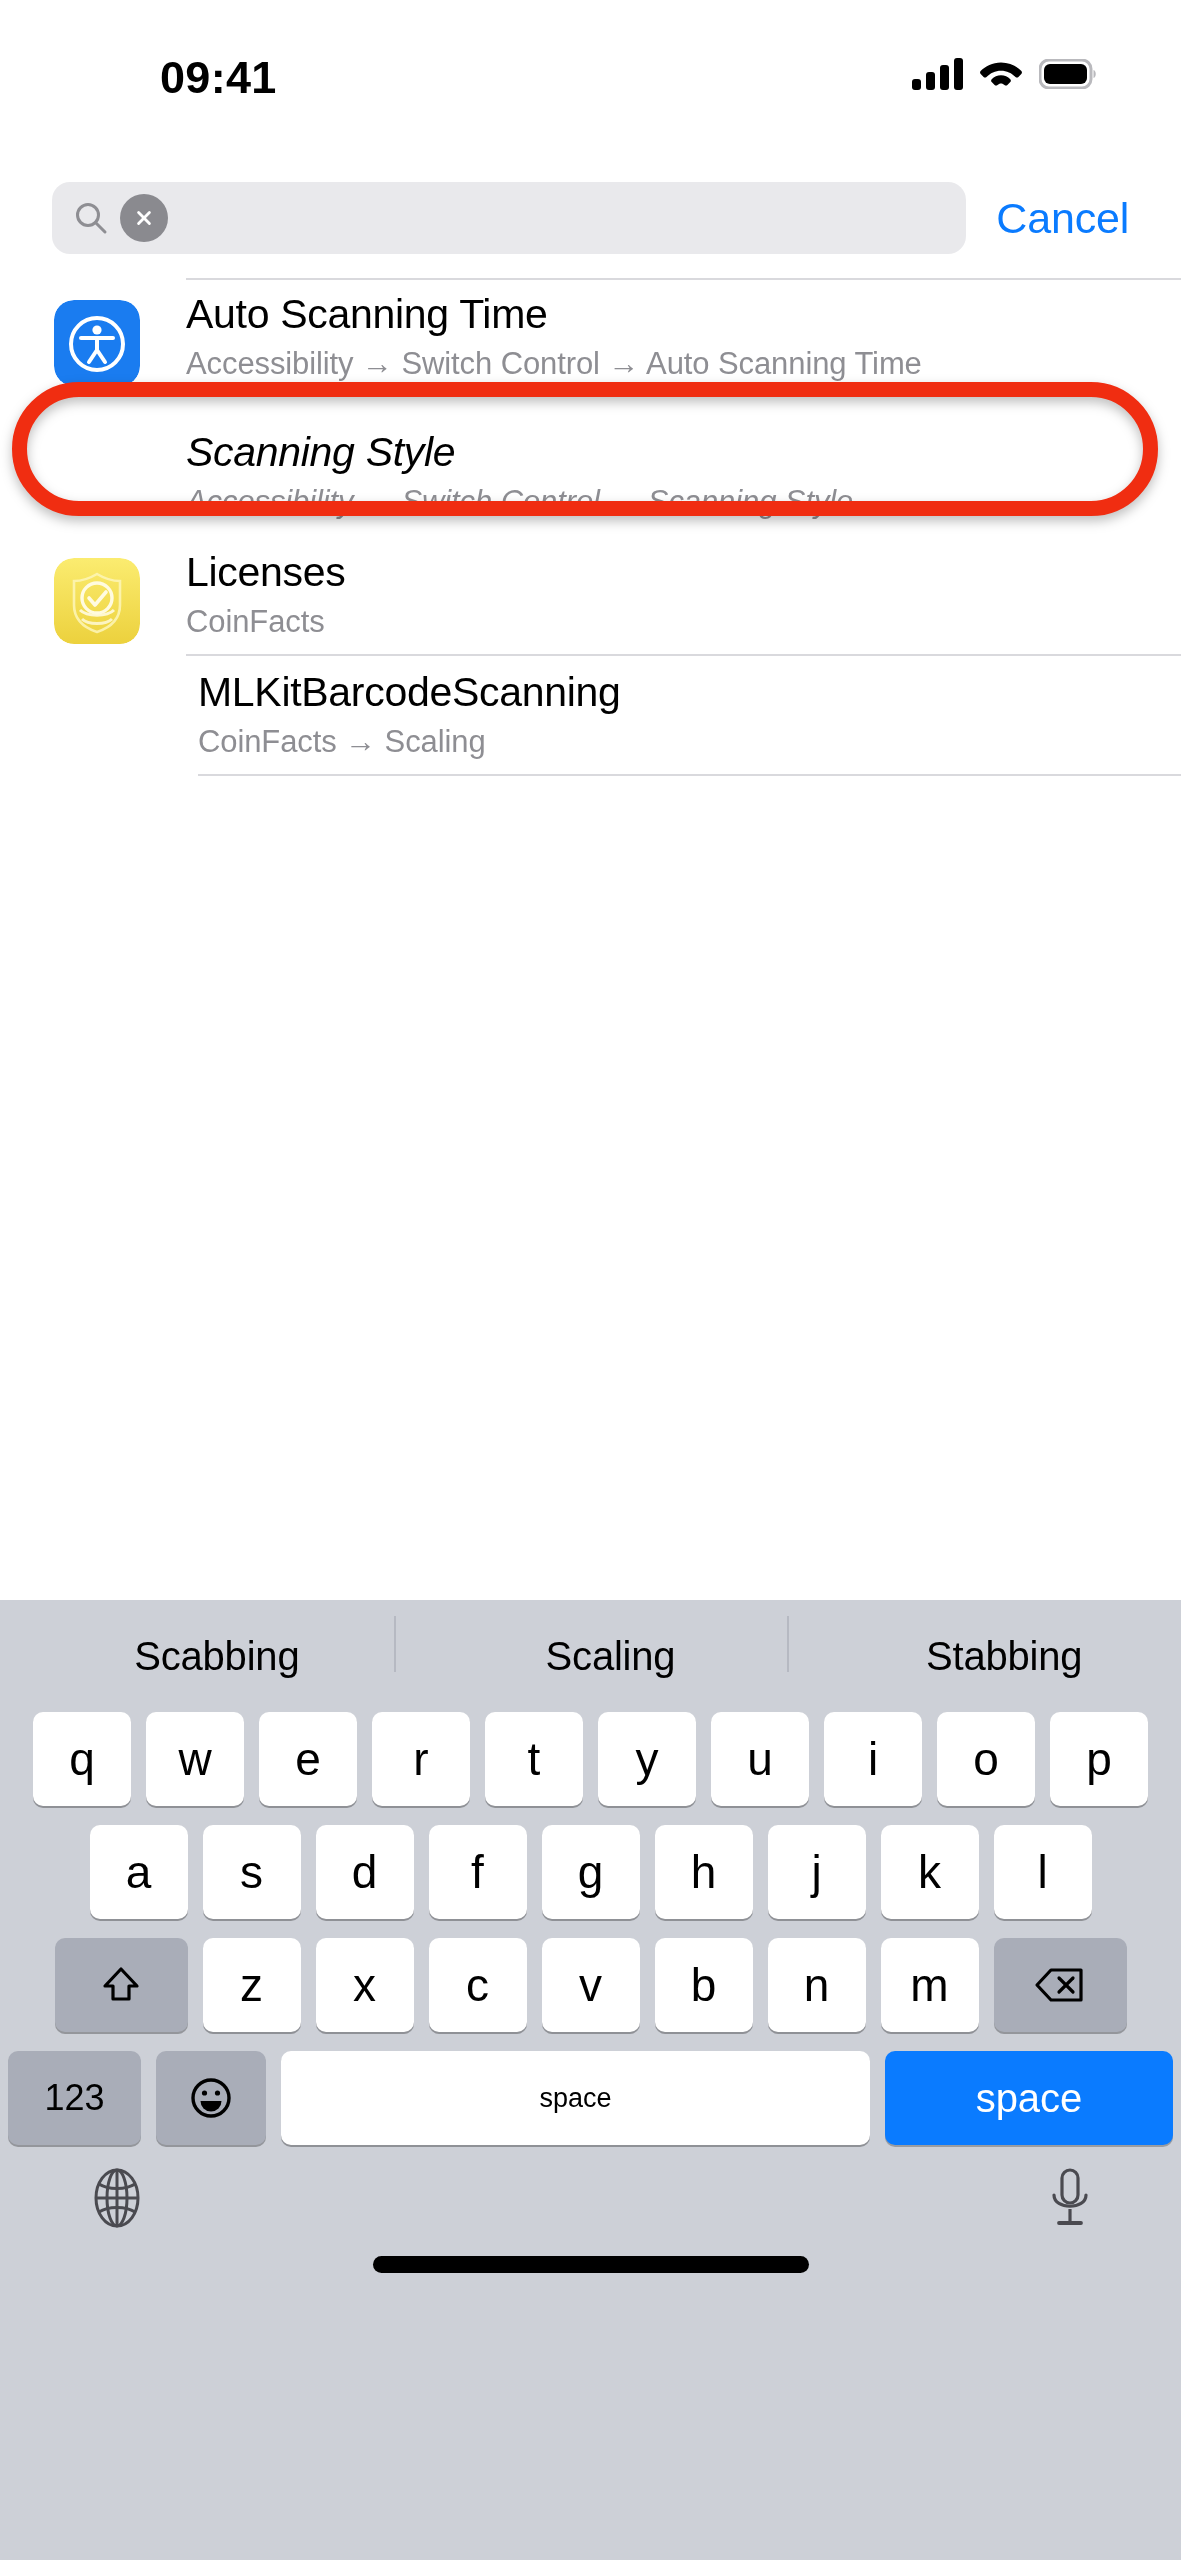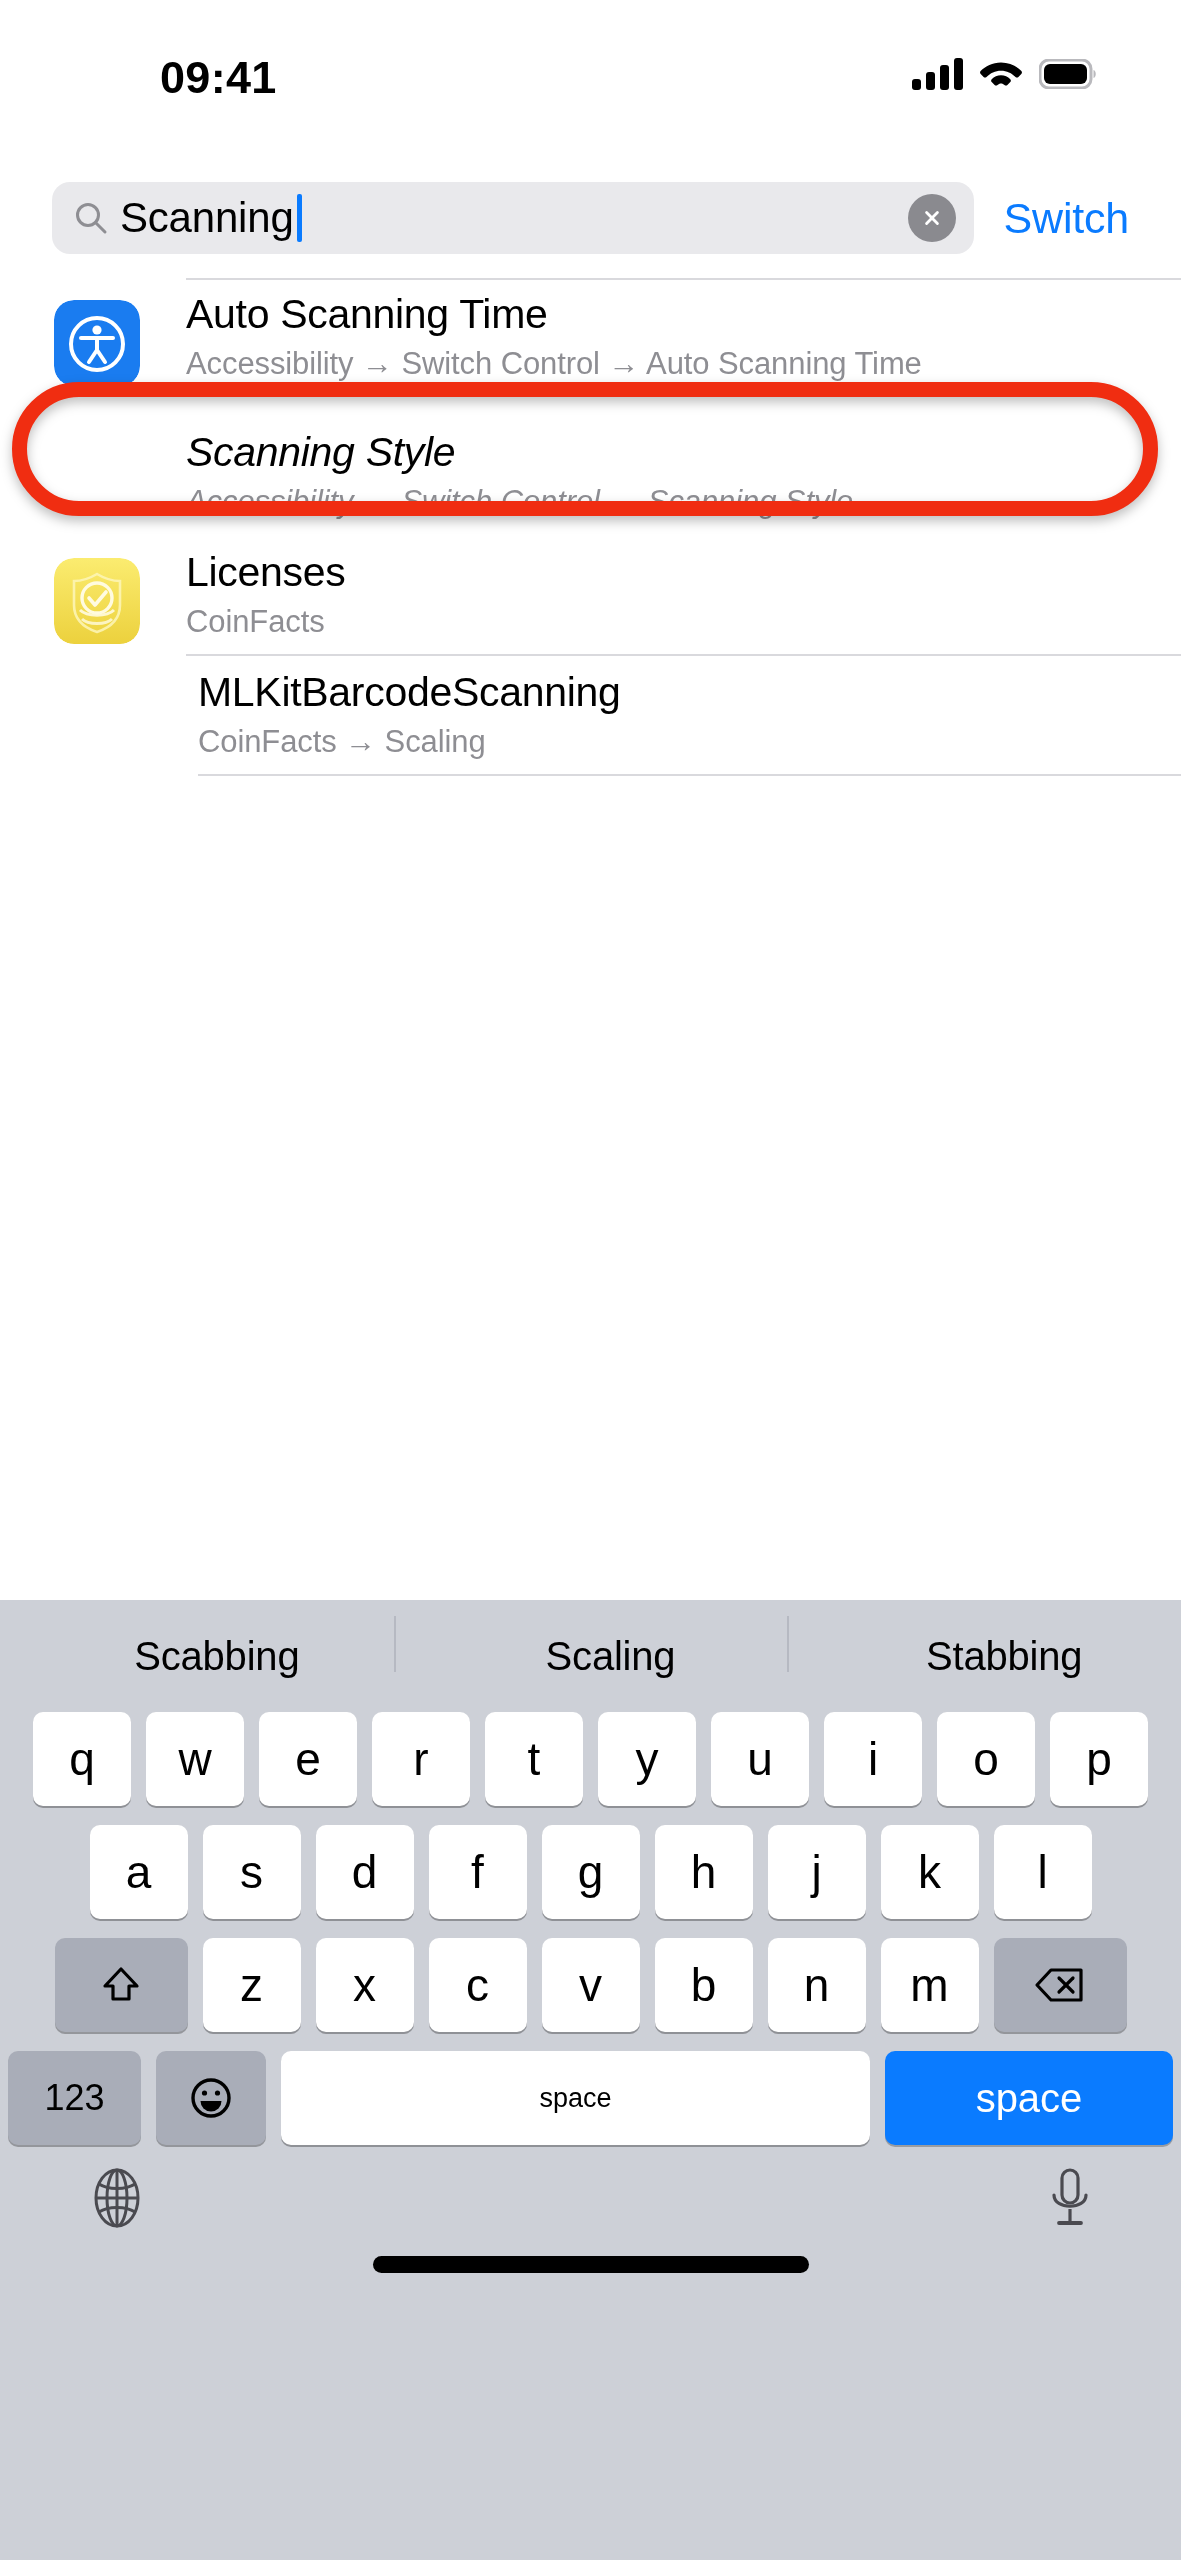--- a/index.html
+++ b/index.html
@@ -341,32 +341,28 @@
       </svg>
     </div>
   </div>
 
   <div id="search-row">
     <div id="search-field">
       <svg class="magnifier" viewBox="0 0 34 34">
         <circle cx="14" cy="14" r="10.5" fill="none" stroke="#8e8e93" stroke-width="3"></circle>
         <line x1="21.5" y1="21.5" x2="31" y2="31" stroke="#8e8e93" stroke-width="3" stroke-linecap="round"></line>
       </svg>
-      <div id="search-text-wrap">
-        <span id="search-value">Scanning</span>
-        <span id="search-caret"></span>
-      </div>
       <div id="clear-button">
         <svg viewBox="0 0 24 24" width="26" height="26">
           <line x1="7" y1="7" x2="17" y2="17" stroke="#fff" stroke-width="2.6" stroke-linecap="round"></line>
           <line x1="17" y1="7" x2="7" y2="17" stroke="#fff" stroke-width="2.6" stroke-linecap="round"></line>
         </svg>
       </div>
     </div>
-    <div id="cancel-button">Switch</div>
+    <div id="cancel-button">Cancel</div>
   </div>
 
   <div id="results">
 
     <div class="result-row">
       <div class="row-sep top-sep"></div>
       <div class="result-icon-slot">
         <div class="app-icon">
           <svg viewBox="0 0 86 86" width="86" height="86">
             <rect width="86" height="86" rx="20" fill="#1a7cf0"></rect>

